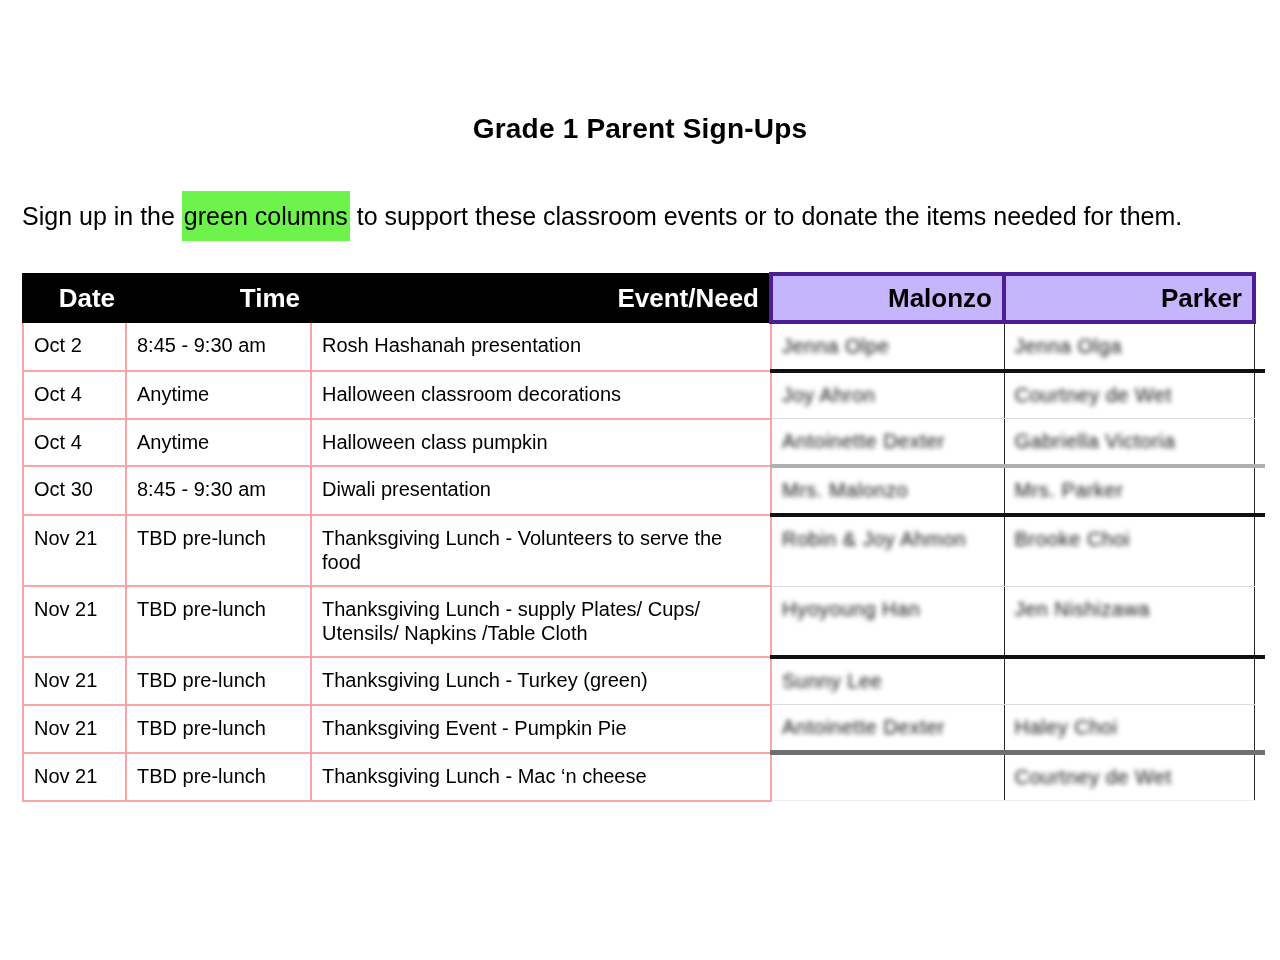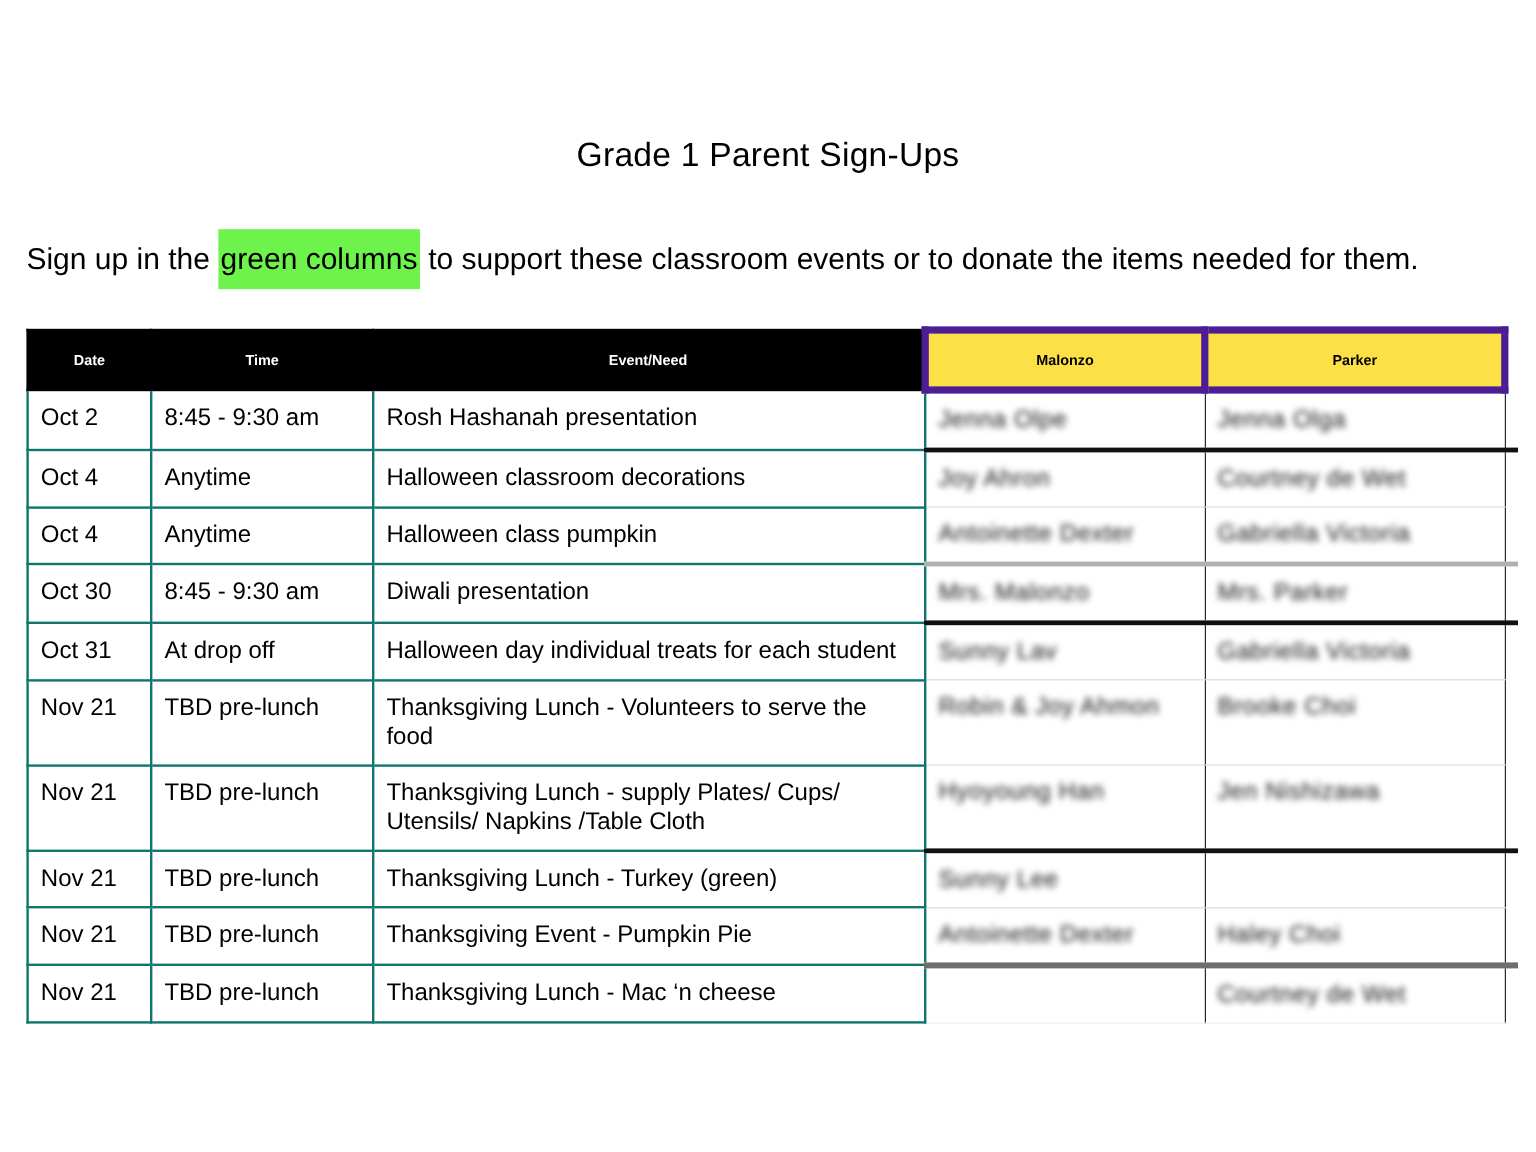--- a/index.html
+++ b/index.html
@@ -10,21 +10,21 @@
     font-family: "Liberation Sans", "DejaVu Sans", sans-serif;
     color: #000;
   }
   .page { width: 1280px; height: 960px; position: relative; }
 
   h1.doc-title {
     margin: 112px 0 0 0;
     text-align: center;
     font-size: 28px;
     line-height: 34px;
-    font-weight: normal;
+    font-weight: bold;
     letter-spacing: 0.2px;
   }
 
   p.intro {
     margin: 50px 0 0 22px;
     width: 1185px;
     font-size: 25px;
     line-height: 40px;
   }
   p.intro mark {
@@ -41,44 +41,44 @@
     font-size: 20px;
     line-height: 24px;
   }
   col.c-date   { width: 103px; }
   col.c-time   { width: 185px; }
   col.c-event  { width: 460px; }
   col.c-mal    { width: 233px; }
   col.c-par    { width: 250px; }
 
   th {
-    text-align: center;
+    text-align: right;
     font-weight: bold;
-    font-size: 12px;
+    font-size: 26px;
     padding: 10px 10px 10px 10px;
     vertical-align: middle;
     height: 24px;
   }
   th.th-black {
     background: #000000;
     color: #ffffff;
     border: 2px solid #000000;
   }
   th.th-green {
-    background: #fde047;
+    background: #c4b5fd;
     color: #000000;
-    border: 6px solid #4c1d95;
+    border: 4px solid #4c1d95;
   }
 
   td {
     vertical-align: top;
     padding: 10px 10px 11px 10px;
   }
   td.cell-left {
-    border: 2px solid #0f766e;
+    border: 2px solid #fca5a5;
   }
   td.cell-name {
     border-left: 1.5px solid #2a2a2a;
     border-right: 1.5px solid #2a2a2a;
     position: relative;
   }
   
   td.sep-thick  { border-bottom: 4px solid #111111; }
   td.sep-medium { border-bottom: 4px solid #b0b0b0; }
   td.sep-gray   { border-bottom: 5px solid #6f6f6f; }
@@ -156,27 +156,20 @@
           <td class="cell-name sep-medium last"><span class="redacted">Gabriella Victoria</span></td>
         </tr>
         <tr>
           <td class="cell-left">Oct 30</td>
           <td class="cell-left">8:45 - 9:30 am</td>
           <td class="cell-left">Diwali presentation</td>
           <td class="cell-name sep-thick"><span class="redacted">Mrs. Malonzo</span></td>
           <td class="cell-name sep-thick last"><span class="redacted">Mrs. Parker</span></td>
         </tr>
         <tr>
-          <td class="cell-left">Oct 31</td>
-          <td class="cell-left">At drop off</td>
-          <td class="cell-left">Halloween day individual treats for each student</td>
-          <td class="cell-name sep-thin"><span class="redacted">Sunny Lav</span></td>
-          <td class="cell-name sep-thin last"><span class="redacted">Gabriella Victoria</span></td>
-        </tr>
-        <tr>
           <td class="cell-left">Nov 21</td>
           <td class="cell-left">TBD pre-lunch</td>
           <td class="cell-left">Thanksgiving Lunch  - Volunteers to serve the food</td>
           <td class="cell-name sep-thin"><span class="redacted">Robin &amp; Joy Ahmon</span></td>
           <td class="cell-name sep-thin last"><span class="redacted">Brooke Choi</span></td>
         </tr>
         <tr>
           <td class="cell-left">Nov 21</td>
           <td class="cell-left">TBD pre-lunch</td>
           <td class="cell-left">Thanksgiving Lunch - supply Plates/ Cups/ Utensils/ Napkins /Table Cloth</td>

